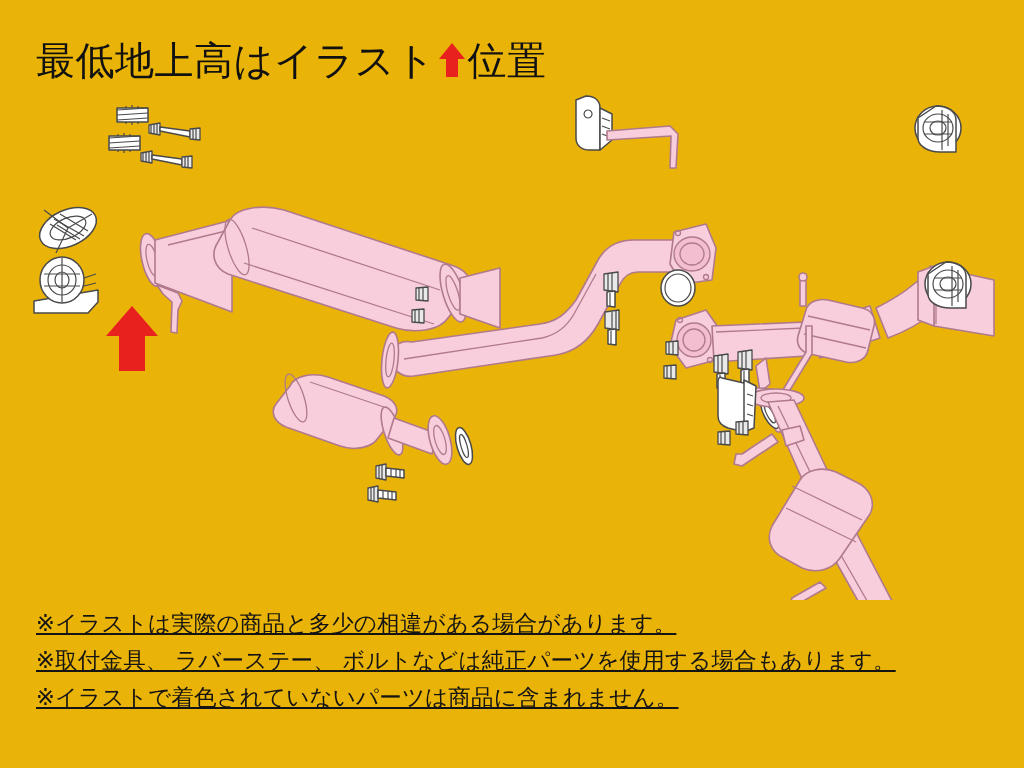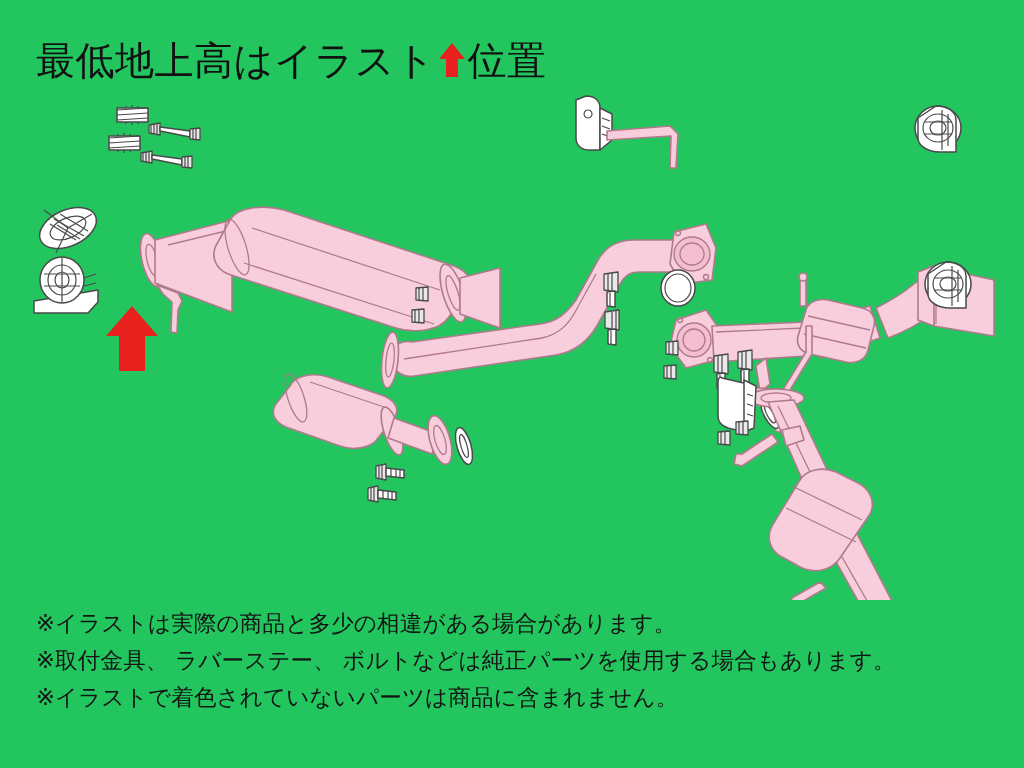--- a/index.html
+++ b/index.html
@@ -13,21 +13,21 @@
     height: 768px;
     overflow: hidden;
     font-family: "Liberation Sans", "DejaVu Sans", sans-serif;
     color: #1a1a1a;
     position: relative;
   }
   #page {
     position: relative;
     width: 1024px;
     height: 768px;
-    background: #22c55e;
+    background: #eab308;
   }
 
   
   #title-bar {
     position: absolute;
     left: 36px;
     top: 30px;
     width: 940px;
     height: 60px;
     display: flex;
@@ -70,20 +70,21 @@
     left: 36px;
     top: 605px;
     width: 960px;
   }
   .note-line {
     font-size: 22.5px;
     line-height: 37px;
     color: #141414;
     white-space: nowrap;
     letter-spacing: 0.2px;
+    text-decoration: underline;
   }
 </style>
 </head>
 <body>
 
 <div id="page">
 
   <div id="title-bar">
     <span class="title-text">最低地上高はイラスト</span>
     <span class="title-arrow-wrap">

